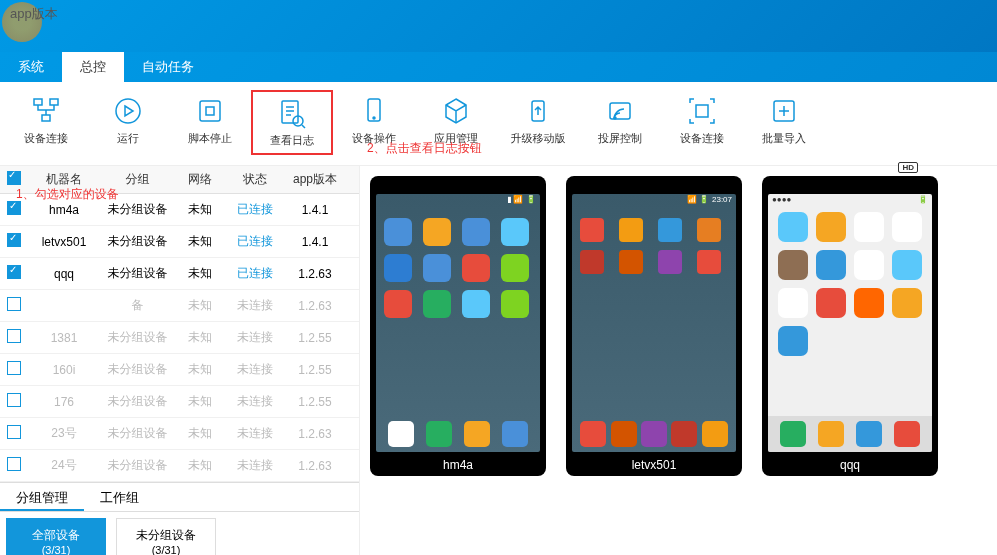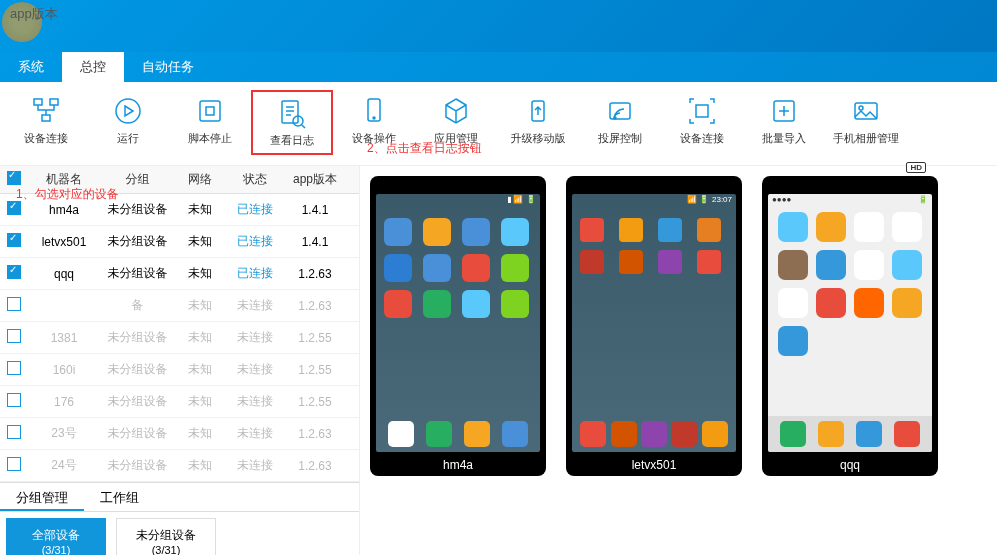--- a/index.html
+++ b/index.html
@@ -54,21 +54,21 @@
 .grp-btn.active { background: #1296db; color: #fff; border-color: #1296db; }
 .grp-btn .count { font-size: 11px; }
 
 .right-panel { flex: 1; padding: 10px; display: flex; gap: 20px; }
 .phone { width: 176px; height: 300px; background: #000; border-radius: 8px; padding: 18px 6px 24px; position: relative; }
 .phone-screen { width: 100%; height: 100%; background: linear-gradient(180deg, #3a5a6a 0%, #4a6a7a 100%); border-radius: 2px; position: relative; overflow: hidden; }
 .phone-screen.ios { background: #f0f0f0; }
 .phone-label { position: absolute; bottom: 4px; left: 0; right: 0; text-align: center; color: #fff; font-size: 12px; }
 .status-bar { height: 14px; display: flex; justify-content: space-between; padding: 1px 4px; font-size: 8px; color: #fff; }
 .status-bar.dark { color: #333; }
-.hd-badge { position: absolute; top: -14px; right: 12px; background: #fff; border: 1px solid #333; color: #333; font-size: 8px; padding: 0 3px; border-radius: 2px; font-weight: bold; }
+.hd-badge { position: absolute; top: -14px; right: 20px; background: #fff; border: 1px solid #333; color: #333; font-size: 8px; padding: 0 3px; border-radius: 2px; font-weight: bold; }
 .app-grid { display: grid; grid-template-columns: repeat(4, 1fr); gap: 8px; padding: 10px 8px; }
 .app-icon { width: 28px; height: 28px; border-radius: 6px; }
 .app-grid.small .app-icon { width: 24px; height: 24px; border-radius: 4px; }
 .dock { position: absolute; bottom: 0; left: 0; right: 0; height: 36px; display: flex; justify-content: space-around; align-items: center; padding: 0 6px; }
 .dock.ios { background: rgba(200,200,200,0.5); }
 .dock-icon { width: 26px; height: 26px; border-radius: 5px; }
 .ios-row { display: flex; justify-content: space-around; padding: 4px 6px; }
 .ios-app { width: 30px; height: 30px; border-radius: 7px; display: flex; align-items: center; justify-content: center; font-size: 16px; }
 </style>
 </head>
@@ -174,30 +174,20 @@
     <div class="tool-label">设备连接</div>
   </div>
       <div class="tool-btn ">
     <div class="tool-icon">
           <svg width="32" height="32" viewBox="0 0 32 32">
             <rect x="6" y="6" width="20" height="20" rx="2"></rect>
             <path d="M16 11v10M11 16h10"></path>
           </svg>
         </div>
     <div class="tool-label">批量导入</div>
-  </div>
-      <div class="tool-btn ">
-    <div class="tool-icon">
-          <svg width="32" height="32" viewBox="0 0 32 32">
-            <rect x="5" y="8" width="22" height="16" rx="2"></rect>
-            <circle cx="11" cy="13" r="2"></circle>
-            <path d="M5 22l6-6 5 5 4-4 7 7"></path>
-          </svg>
-        </div>
-    <div class="tool-label">手机相册管理</div>
   </div>
     </div>
 
   <div class="annotation ann2">2、点击查看日志按钮</div>
 
   <div class="content">
     <div class="left-panel">
       <div class="table-area">
         <div class="table-header">
           <div class="col-chk"><span class="chk-header"></span></div>

